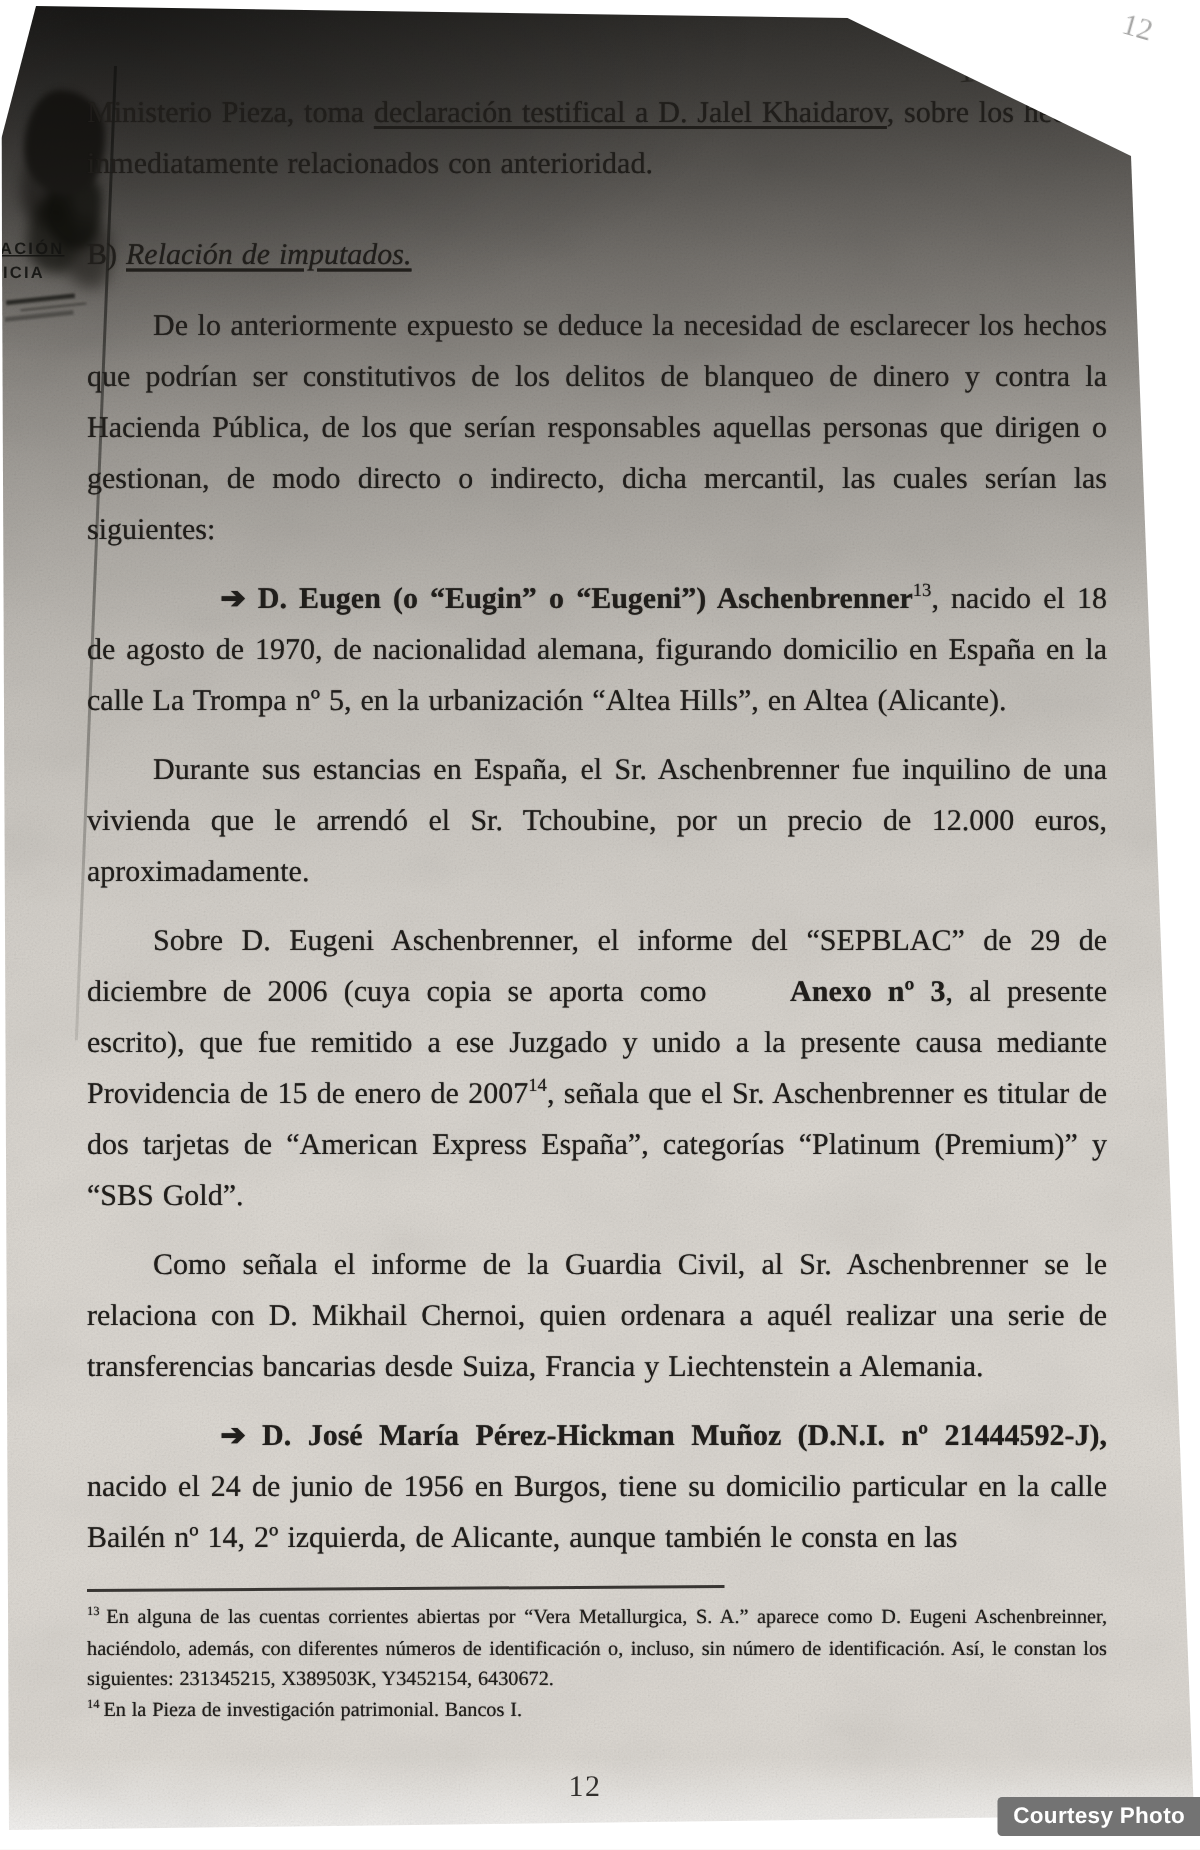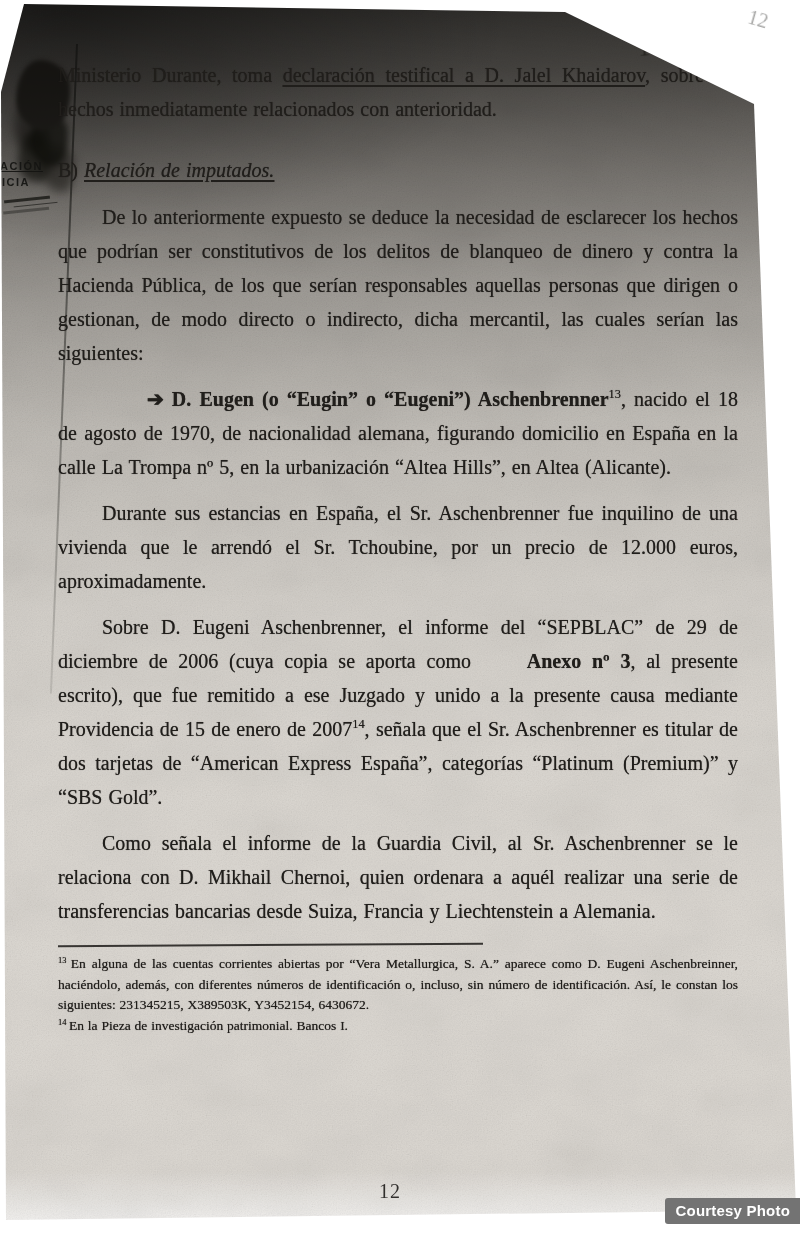--- a/index.html
+++ b/index.html
@@ -162,27 +162,28 @@
       <div class="stamp-blob" data-name="coat-of-arms-icon"></div>
       <div class="stamp-text l1" data-name="stamp-text-fragment">ACIÓN</div>
       <div class="stamp-text l2" data-name="stamp-text-fragment">ICIA</div>
       <div class="stamp-scribble" data-name="stamp-scribble"></div>
     </div>
 
     <div class="corner-mark" data-name="corner-page-mark">12</div>
 
     <div class="content" data-name="document-content">
       <div data-name="document-body">
-          <p class="" data-name="intro-continuation"><span>Ministerio Durante, toma </span><span class="u">declaración testifical a D. Jalel Khaidarov</span><span>, sobre los hechos inmediatamente relacionados con anterioridad.</span></p>
+          <p class="" data-name="intro-continuation"><span>Ministerio Pieza, toma </span><span class="u">declaración testifical a D. Jalel Khaidarov</span><span>, sobre los hechos inmediatamente relacionados con anterioridad.</span></p>
           <p class="heading" data-name="section-heading"><span>B) </span><span class="i u">Relación de imputados.</span></p>
           <p class=" indent" data-name="para-necesidad"><span>De lo anteriormente expuesto se deduce la necesidad de esclarecer los hechos que podrían ser constitutivos de los delitos de blanqueo de dinero y contra la Hacienda Pública, de los que serían responsables aquellas personas que dirigen o gestionan, de modo directo o indirecto, dicha mercantil, las cuales serían las siguientes:</span></p>
           <p class=" indent" data-name="imputado-aschenbrenner"><span class="b">➔ D. Eugen (o “Eugin” o “Eugeni”) Aschenbrenner</span><span class="sup">13</span><span>, nacido el 18 de agosto de 1970, de nacionalidad alemana, figurando domicilio en España en la calle La Trompa nº 5, en la urbanización “Altea Hills”, en Altea (Alicante).</span></p>
           <p class=" indent" data-name="para-vivienda"><span>Durante sus estancias en España, el Sr. Aschenbrenner fue inquilino de una vivienda que le arrendó el Sr. Tchoubine, por un precio de 12.000 euros, aproximadamente.</span></p>
           <p class=" indent" data-name="para-sepblac"><span>Sobre D. Eugeni Aschenbrenner, el informe del “SEPBLAC” de 29 de diciembre de 2006 (cuya copia se aporta como </span><span class="b">Anexo nº 3</span><span>, al presente escrito), que fue remitido a ese Juzgado y unido a la presente causa mediante Providencia de 15 de enero de 2007</span><span class="sup">14</span><span>, señala que el Sr. Aschenbrenner es titular de dos tarjetas de “American Express España”, categorías “Platinum (Premium)” y “SBS Gold”.</span></p>
           <p class=" indent" data-name="para-guardia-civil"><span>Como señala el informe de la Guardia Civil, al Sr. Aschenbrenner se le relaciona con D. Mikhail Chernoi, quien ordenara a aquél realizar una serie de transferencias bancarias desde Suiza, Francia y Liechtenstein a Alemania.</span></p>
+          <p class=" indent" data-name="imputado-perez-hickman"><span class="b">➔ D. José María Pérez-Hickman Muñoz (D.N.I. nº 21444592-J),</span><span> nacido el 24 de junio de 1956 en Burgos, tiene su domicilio particular en la calle Bailén nº 14, 2º izquierda, de Alicante, aunque también le consta en las</span></p>
         </div>
       <div class="footnotes" data-name="footnotes-section">
         <div class="fn-sep" data-name="footnote-separator"></div>
         <div data-name="footnotes-body">
             <p data-name="footnote-13"><span class="sup">13 </span><span>En alguna de las cuentas corrientes abiertas por “Vera Metallurgica, S. A.” aparece como D. Eugeni Aschenbreinner, haciéndolo, además, con diferentes números de identificación o, incluso, sin número de identificación. Así, le constan los siguientes: 231345215, X389503K, Y3452154, 6430672.</span></p>
             <p data-name="footnote-14"><span class="sup">14 </span><span>En la Pieza de investigación patrimonial. Bancos I.</span></p>
           </div>
       </div>
     </div>
 

